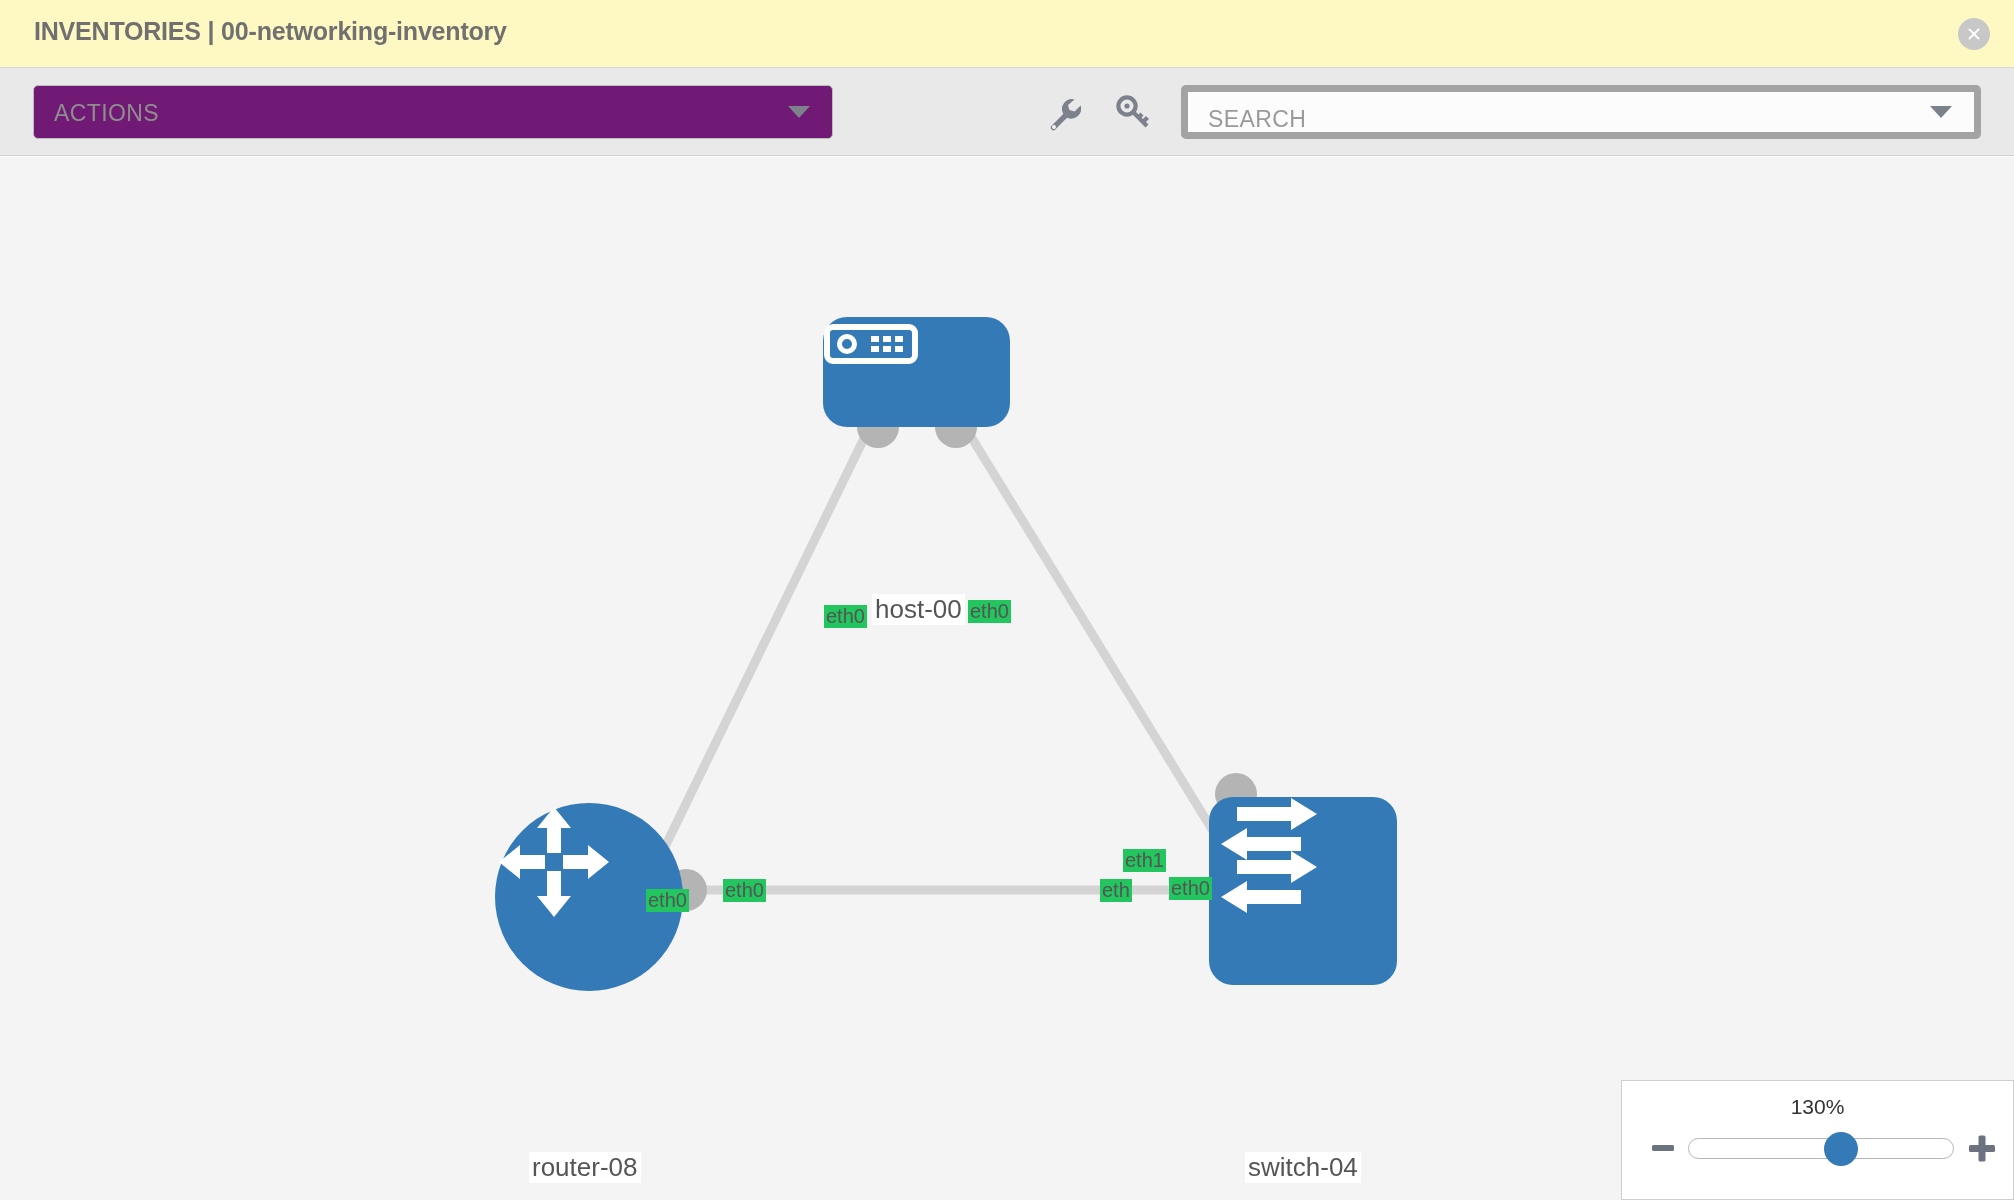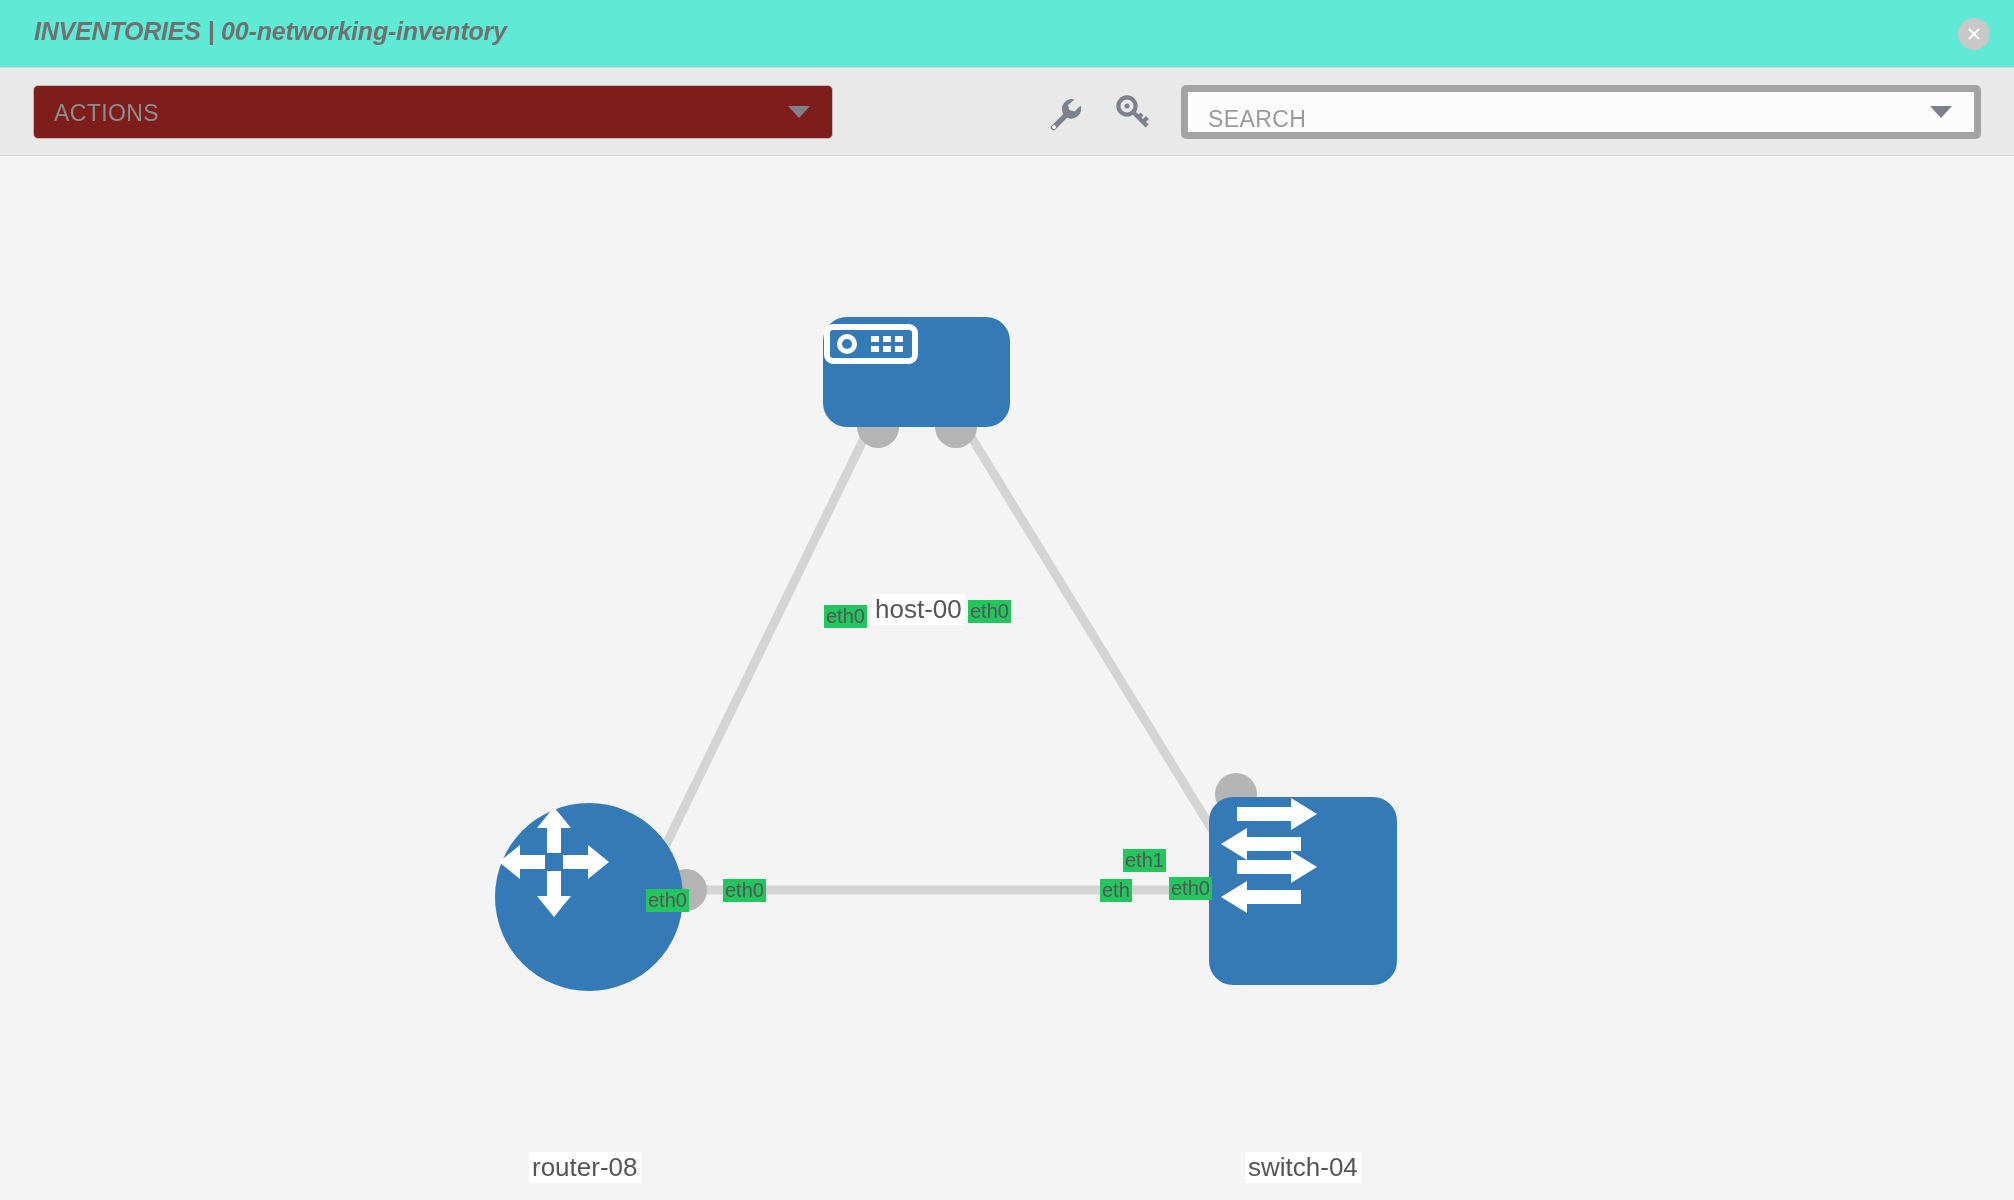--- a/index.html
+++ b/index.html
@@ -8,23 +8,22 @@
     font-family: "Liberation Sans", sans-serif;
     background: #ffffff;
     overflow: hidden;
   }
   #app { position: relative; width: 2014px; height: 1200px; }
 
   
   .header {
     position: absolute; top: 0; left: 0;
     width: 2014px; height: 68px;
-    background: #5eead4;
+    background: #fef9c3;
     border-bottom: 1px solid #d8d8d8;
-    font-style: italic;
   }
   .page-title {
     position: absolute; left: 34px; top: 17px;
     font-size: 25px; font-weight: bold;
     color: #707070;
     letter-spacing: -0.2px;
     white-space: nowrap;
   }
   .close-btn {
     position: absolute; right: 24px; top: 18px;
@@ -38,21 +37,21 @@
   
   .toolbar {
     position: absolute; top: 68px; left: 0;
     width: 2014px; height: 88px;
     background: #e9e9e9;
     border-bottom: 1px solid #cfcfcf;
   }
   .actions-select {
     position: absolute; left: 33px; top: 17px;
     width: 800px; height: 54px;
-    background: #7f1d1d;
+    background: #701a75;
     border: 1px solid #bdbdbd;
     border-radius: 5px;
   }
   .actions-select .label {
     position: absolute; left: 20px; top: 14px;
     font-size: 23px; color: #8e8e8e; letter-spacing: 0.4px;
   }
   .caret {
     position: absolute; right: 22px; top: 50%;
     transform: translateY(-50%);
@@ -271,14 +270,34 @@
 
     <div class="port-label" style="left:824px; top:448px;">eth0</div>
     <div class="port-label" style="left:968px; top:443px;">eth0</div>
     <div class="port-label" style="left:646px; top:732px;">eth0</div>
     <div class="port-label" style="left:1169px; top:720px;">eth0</div>
     <div class="port-label" style="left:723px; top:722px;">eth0</div>
     <div class="port-label" style="left:1100px; top:722px;">eth</div>
     <div class="port-label" style="left:1123px; top:692px;">eth1</div>
   </div>
 
+  <div class="zoom-panel">
+    <div class="zoom-value">130%</div>
+
+    <div class="zoom-minus">
+      <svg width="26" height="26" viewBox="0 0 26 26" aria-hidden="true">
+        <rect x="2" y="10" width="22" height="6" rx="1.5" fill="#6b7280"></rect>
+      </svg>
+    </div>
+
+    <div class="zoom-track">
+      <div class="zoom-thumb" id="zoom-thumb" style="left: 134.56px;"></div>
+    </div>
+
+    <div class="zoom-plus">
+      <svg width="30" height="30" viewBox="0 0 30 30" aria-hidden="true">
+        <rect x="2" y="12" width="26" height="7" rx="1.5" fill="#6b7280"></rect>
+        <rect x="11.5" y="2.5" width="7" height="26" rx="1.5" fill="#6b7280"></rect>
+      </svg>
+    </div>
+  </div>
 
 </div>
 
 </body></html>

